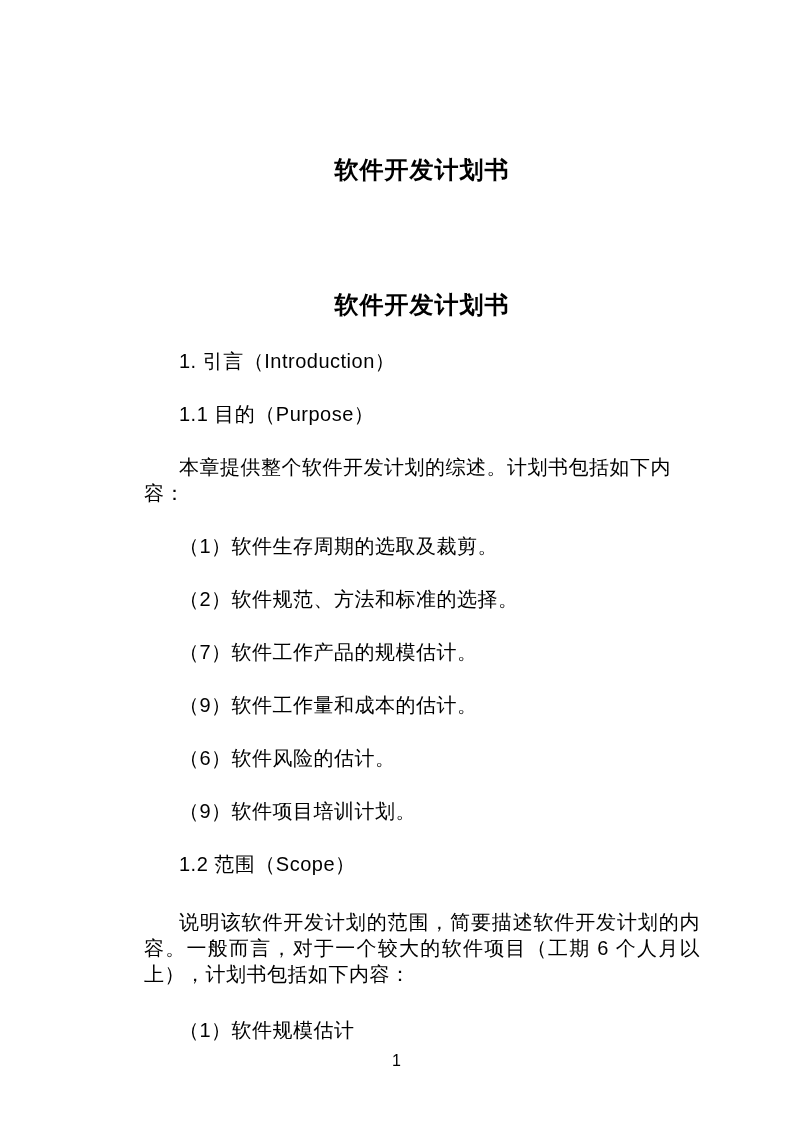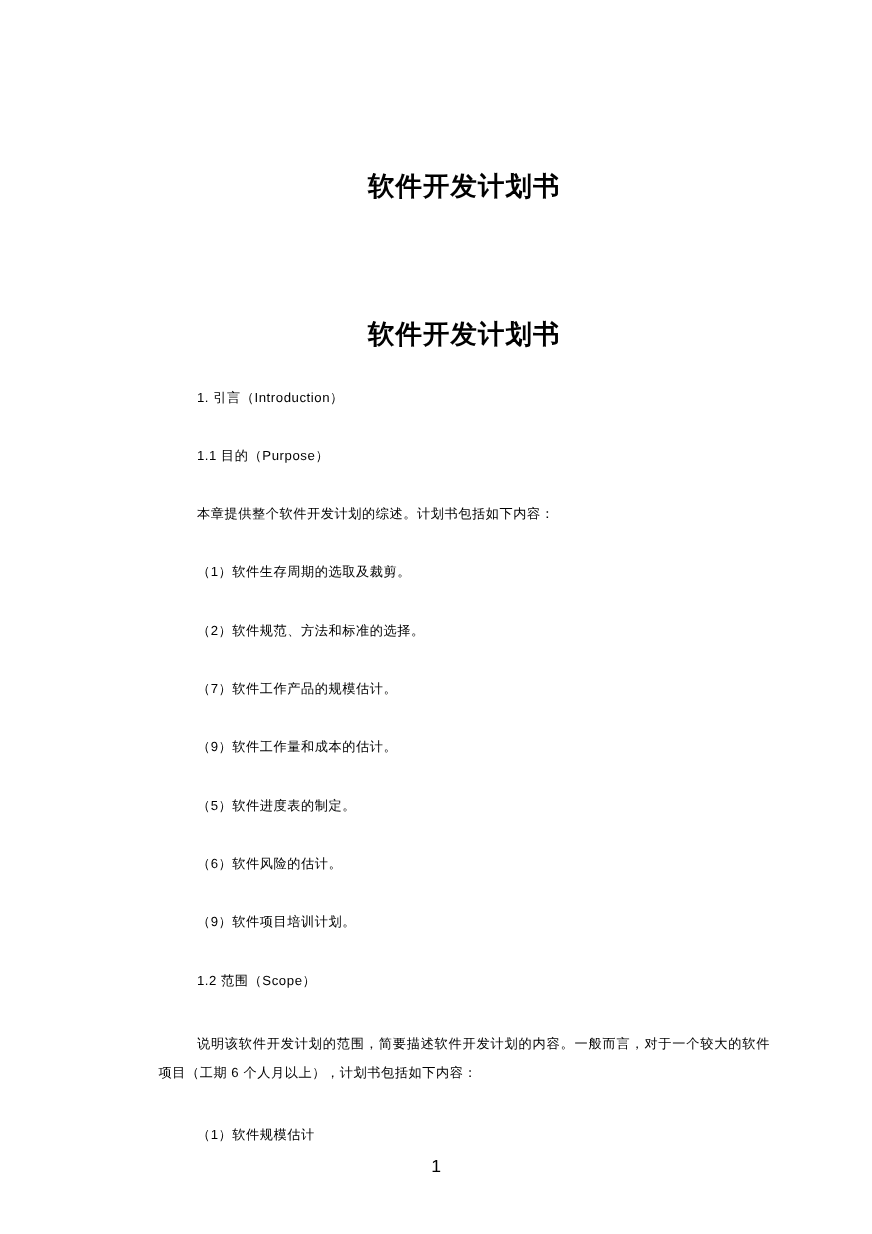--- a/index.html
+++ b/index.html
@@ -28,21 +28,21 @@
     line-height: 32px;
     font-weight: bold;
     text-align: center;
     letter-spacing: 1px;
     margin-top: 138px;
   }
   .doc-title.second {
     margin-top: 103px;
   }
   .para {
-    font-size: 12px;
+    font-size: 20px;
     line-height: 26px;
     font-weight: normal;
     text-indent: 35px;
     margin-top: 27px;
     letter-spacing: 0.5px;
   }
   .para.wrap {
     text-align: justify;
     margin-top: 32px;
   }
@@ -72,21 +72,20 @@
     <p class="para">1. 引言（Introduction）</p>
 
     <p class="para">1.1 目的（Purpose）</p>
 
     <p class="para">本章提供整个软件开发计划的综述。计划书包括如下内容：</p>
 
     <p class="para">（1）软件生存周期的选取及裁剪。</p>
     <p class="para">（2）软件规范、方法和标准的选择。</p>
     <p class="para">（7）软件工作产品的规模估计。</p>
     <p class="para">（9）软件工作量和成本的估计。</p>
-    <p class="para">（5）软件进度表的制定。</p>
     <p class="para">（6）软件风险的估计。</p>
     <p class="para">（9）软件项目培训计划。</p>
 
     <p class="para">1.2 范围（Scope）</p>
 
     <p class="para wrap">说明该软件开发计划的范围，简要描述软件开发计划的内容。一般而言，对于一个较大的软件项目（工期 6 个人月以上），计划书包括如下内容：</p>
 
     <p class="para last-item">（1）软件规模估计</p>
 
   </div>

